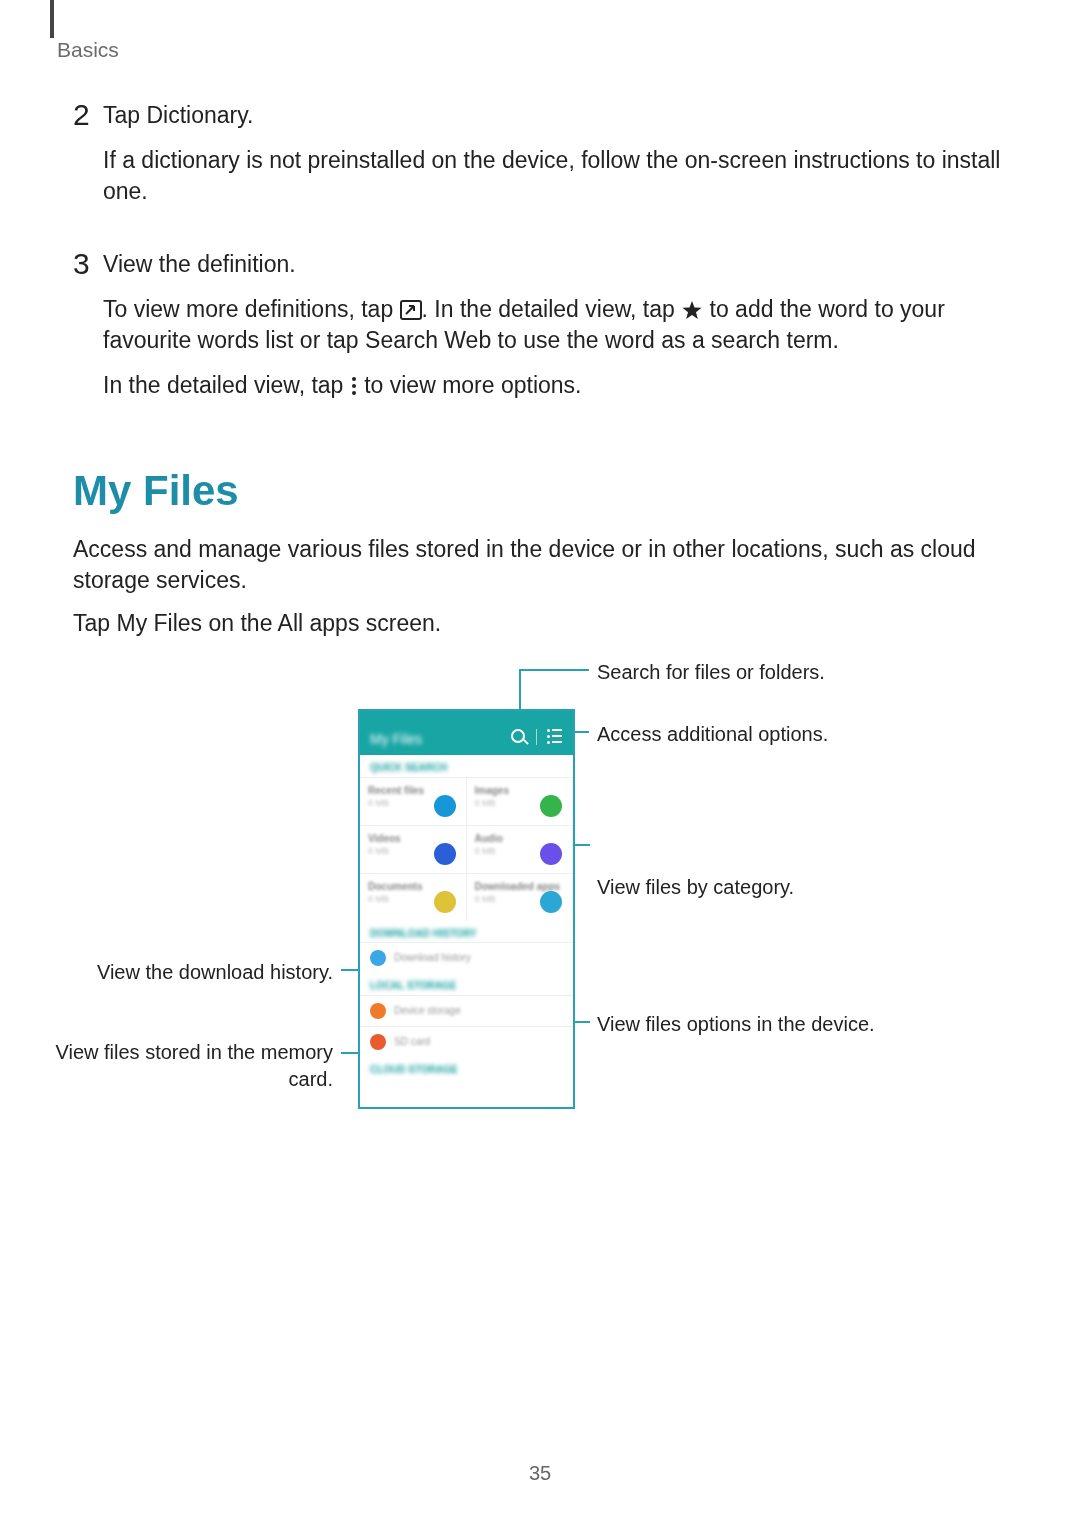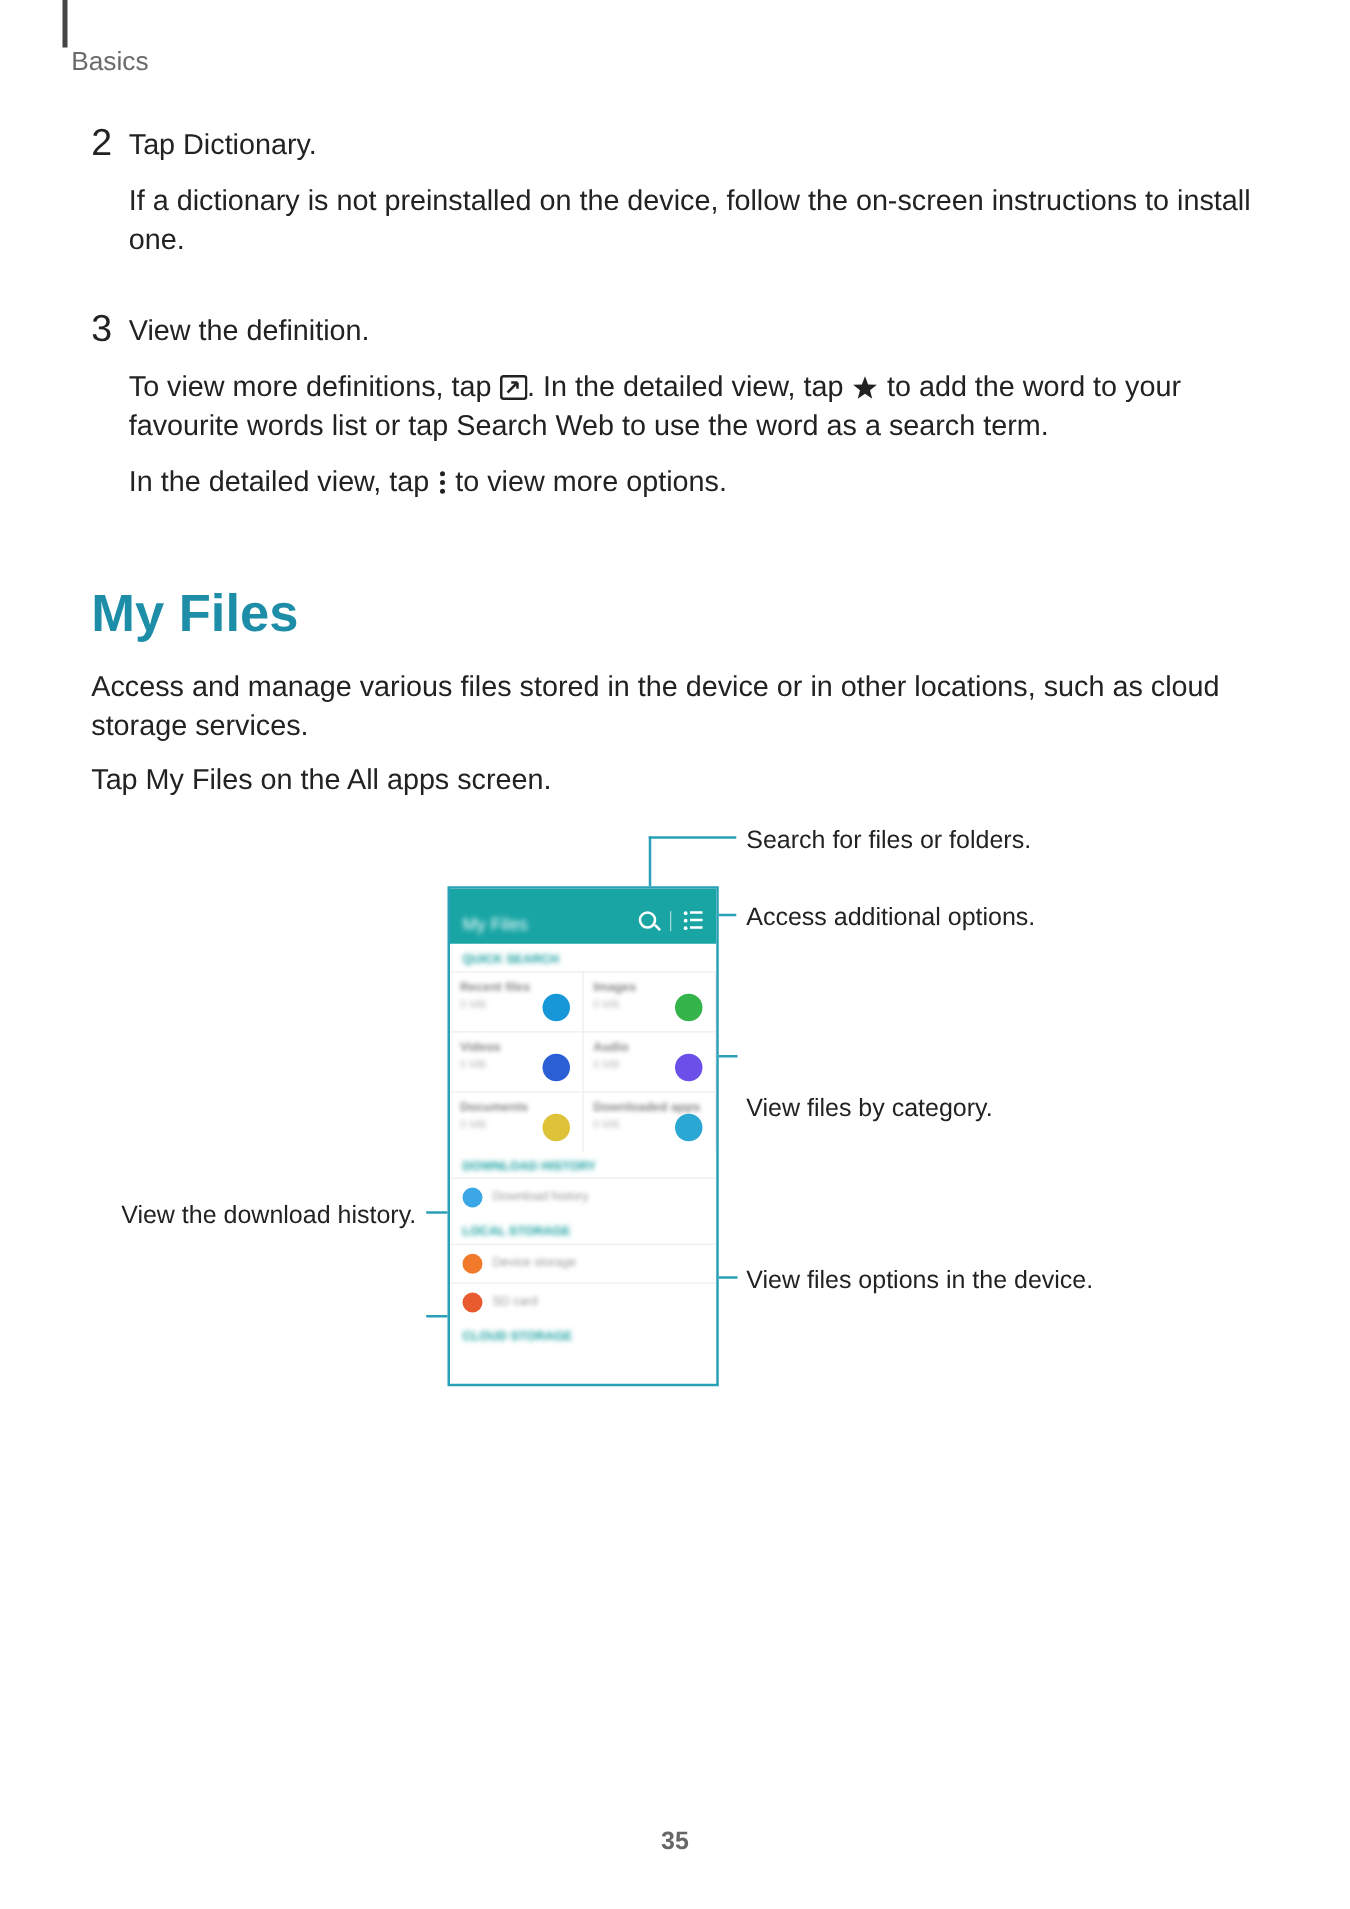--- a/index.html
+++ b/index.html
@@ -70,21 +70,20 @@
     display: inline-block;
     vertical-align: -3px;
   }
   .page-num {
     position: absolute;
     left: 0; right: 0;
     bottom: 40px;
     text-align: center;
     color: #666;
     font-size: 20px;
-    font-weight: bold;
   }
   
   .diagram {
     position: relative;
     margin-top: 30px;
     height: 470px;
   }
   .phone {
     position: absolute;
     left: 285px;
@@ -273,20 +272,21 @@
     <div class="lead h" style="left:412px; top:352px; width:105px;"></div>
     <div class="dot" style="left:409px; top:349px;"></div>
     <div class="callout" style="left:524px; top:342px;">View files options in the device.</div>
 
     <div class="lead h" style="left:268px; top:300px; width:30px;"></div>
     <div class="dot" style="left:296px; top:297px;"></div>
     <div class="callout left" style="left:0px; top:290px; width:260px;">View the download history.</div>
 
     <div class="lead h" style="left:268px; top:383px; width:30px;"></div>
     <div class="dot" style="left:296px; top:380px;"></div>
+    <div class="callout left" style="left:-20px; top:370px; width:280px;">View files stored in the memory card.</div>
 
     <div class="phone">
       <div class="ph-header">
         <span class="ph-title">My Files</span>
         <span class="ph-search"></span>
         <span class="ph-vsep"></span>
         <span class="ph-more">
           <span class="ph-more-row">
               <span class="d"></span>
               <span class="l"></span>

